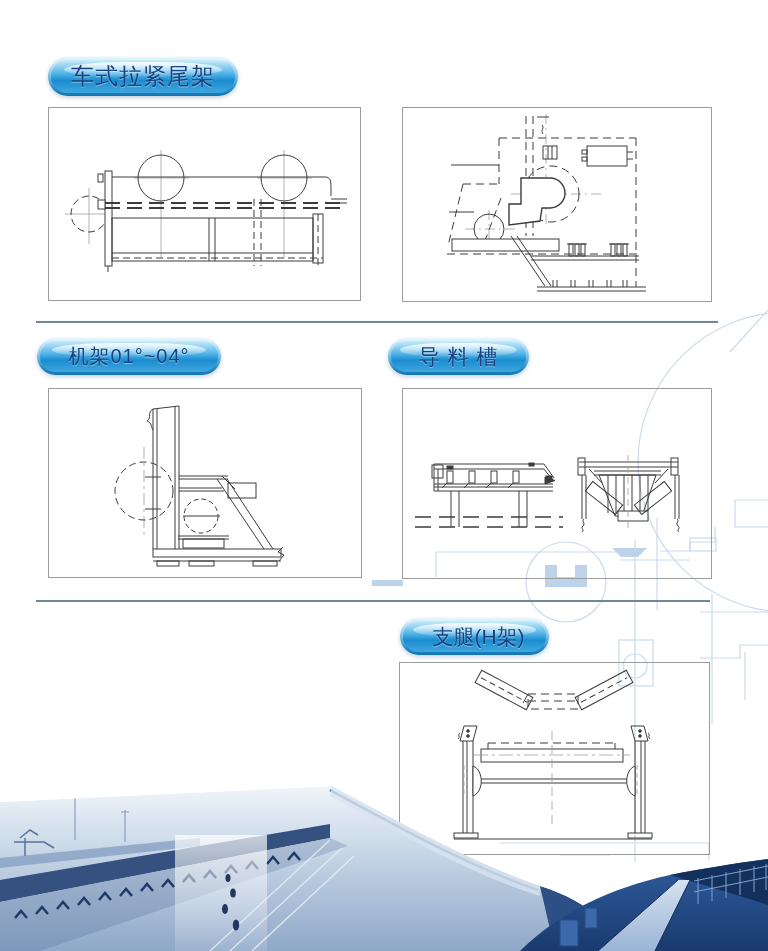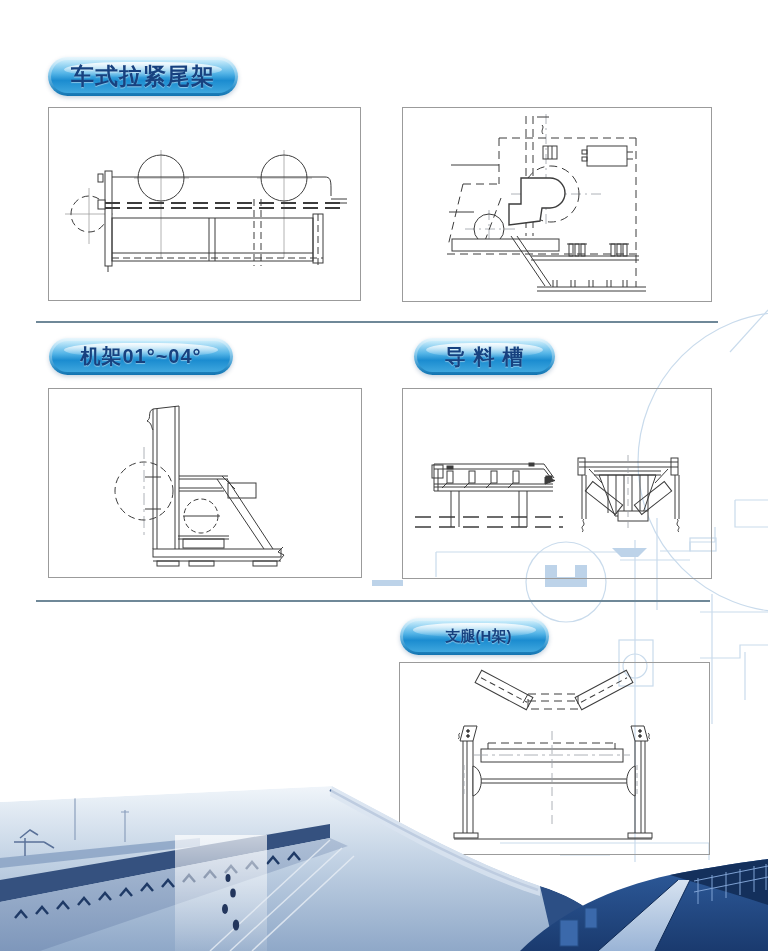--- a/index.html
+++ b/index.html
@@ -9,21 +9,21 @@
   
   .pill{position:absolute;border-radius:999px;padding:3px;z-index:3;
         background:linear-gradient(180deg,#e9f7fd 0%,#9bd4f1 35%,#2c8fc9 80%,#1273b0 100%);
         box-shadow:0 2px 4px rgba(30,80,130,.25);}
   .pill-inner{position:relative;height:100%;border-radius:999px;display:flex;
         align-items:center;justify-content:center;
         background:linear-gradient(180deg,#c9ecfb 0%,#55b5e7 40%,#1b8cd0 62%,#3fa7de 100%);}
   .pill-inner::before{content:"";position:absolute;left:7%;right:7%;top:5%;height:46%;
         border-radius:50%/62%;
         background:linear-gradient(180deg,rgba(255,255,255,.9),rgba(255,255,255,.04));}
-  .pill-text{position:relative;z-index:1;font-weight:bold;color:#17417f;
+  .pill-text{position:relative;z-index:1;font-weight:normal;color:#17417f;
         letter-spacing:1px;white-space:pre;text-shadow:0 1px 1px rgba(255,255,255,.45);}
   
   .panel{position:absolute;border:1px solid #9b9b9b;background:transparent;z-index:2;}
   .panel svg{display:block;width:100%;height:100%;}
   .divider{position:absolute;height:2px;background:#6f8898;z-index:2;}
   .wm{z-index:0;}
   .photo{z-index:4;}
 </style>
 </head>
 <body>
@@ -57,35 +57,35 @@
     </g>
   </svg>
 
   <div class="pill" style="left:48px;top:57px;width:184px;height:33px;">
     <div class="pill-inner">
       <span class="pill-text" style="font-size:23px;">车式拉紧尾架</span>
     </div>
   </div>
 
 
-  <div class="pill" style="left:49px;top:338px;width:178px;height:31px;">
+  <div class="pill" style="left:37px;top:338px;width:178px;height:31px;">
     <div class="pill-inner">
       <span class="pill-text" style="font-size:20px;">机架01°~04°</span>
     </div>
   </div>
 
-  <div class="pill" style="left:414px;top:338px;width:135px;height:31px;">
+  <div class="pill" style="left:388px;top:338px;width:135px;height:31px;">
     <div class="pill-inner">
       <span class="pill-text" style="font-size:21px;">导 料 槽</span>
     </div>
   </div>
 
   <div class="pill" style="left:400px;top:618px;width:143px;height:31px;">
     <div class="pill-inner">
-      <span class="pill-text" style="font-size:15px;letter-spacing:0;margin-left:8px;">支腿(H架)</span>
+      <span class="pill-text" style="font-size:21px;letter-spacing:0;margin-left:8px;">支腿(H架)</span>
     </div>
   </div>
 
   <div class="divider" style="left:36px;top:321px;width:682px;"></div>
   <div class="divider" style="left:36px;top:600px;width:674px;"></div>
 
   <div class="panel" style="left:48px;top:107px;width:311px;height:192px;">
     <svg viewBox="0 0 311 192">
       <g stroke="#a0a0a0" stroke-width="0.8" fill="none">
         <line x1="112" y1="42" x2="112" y2="150"></line>

